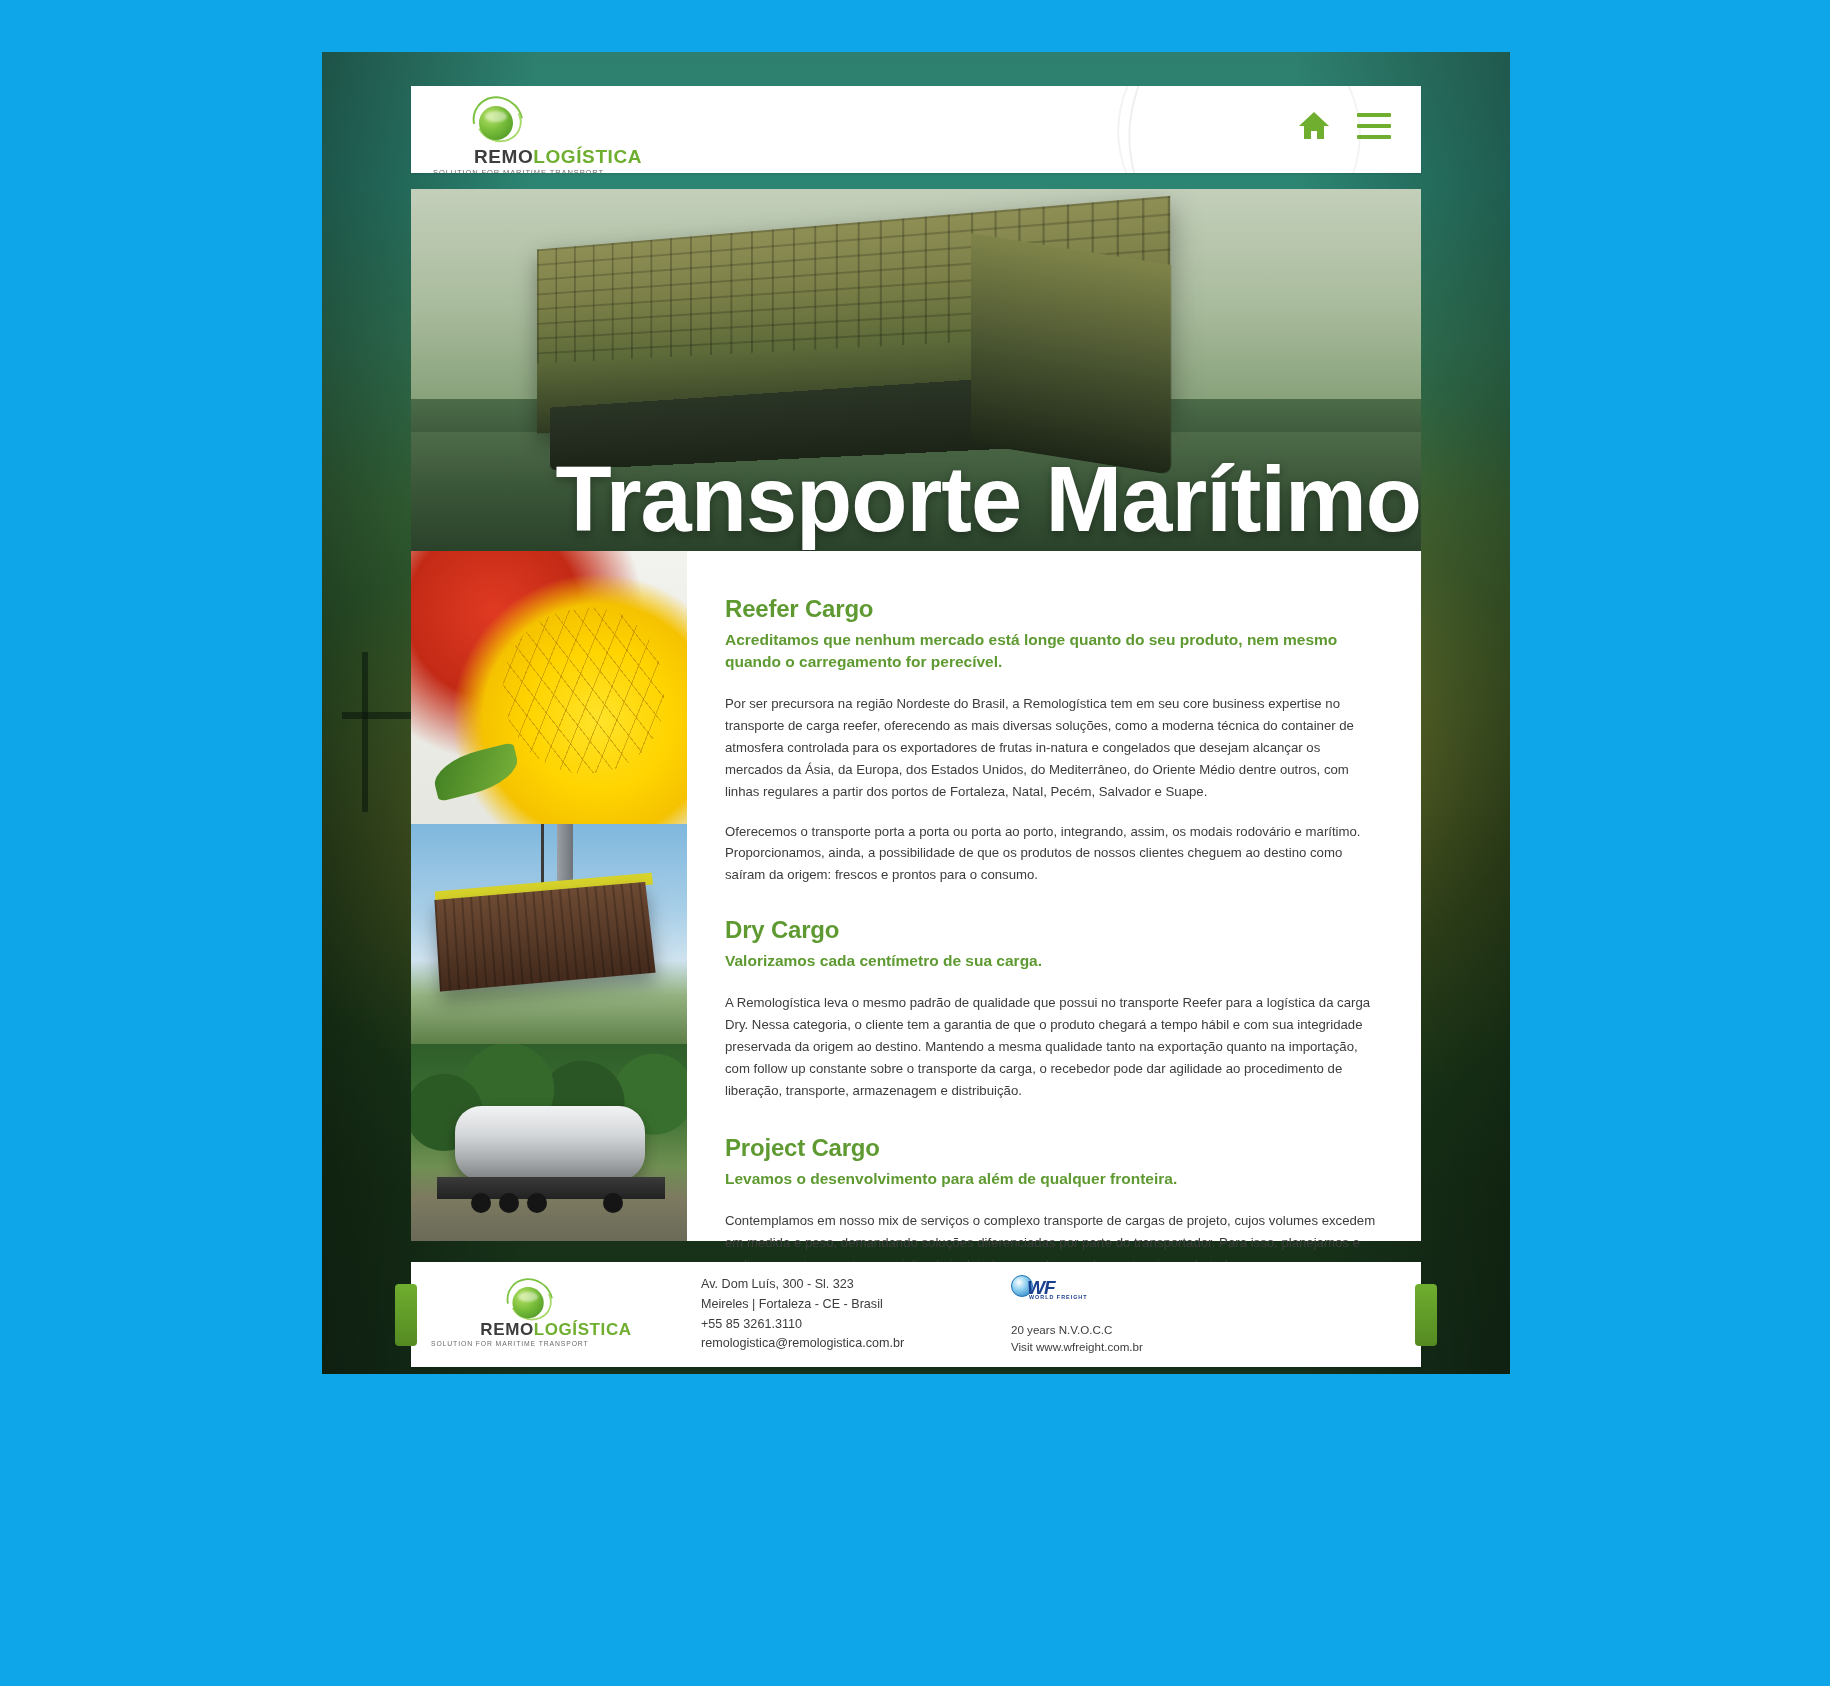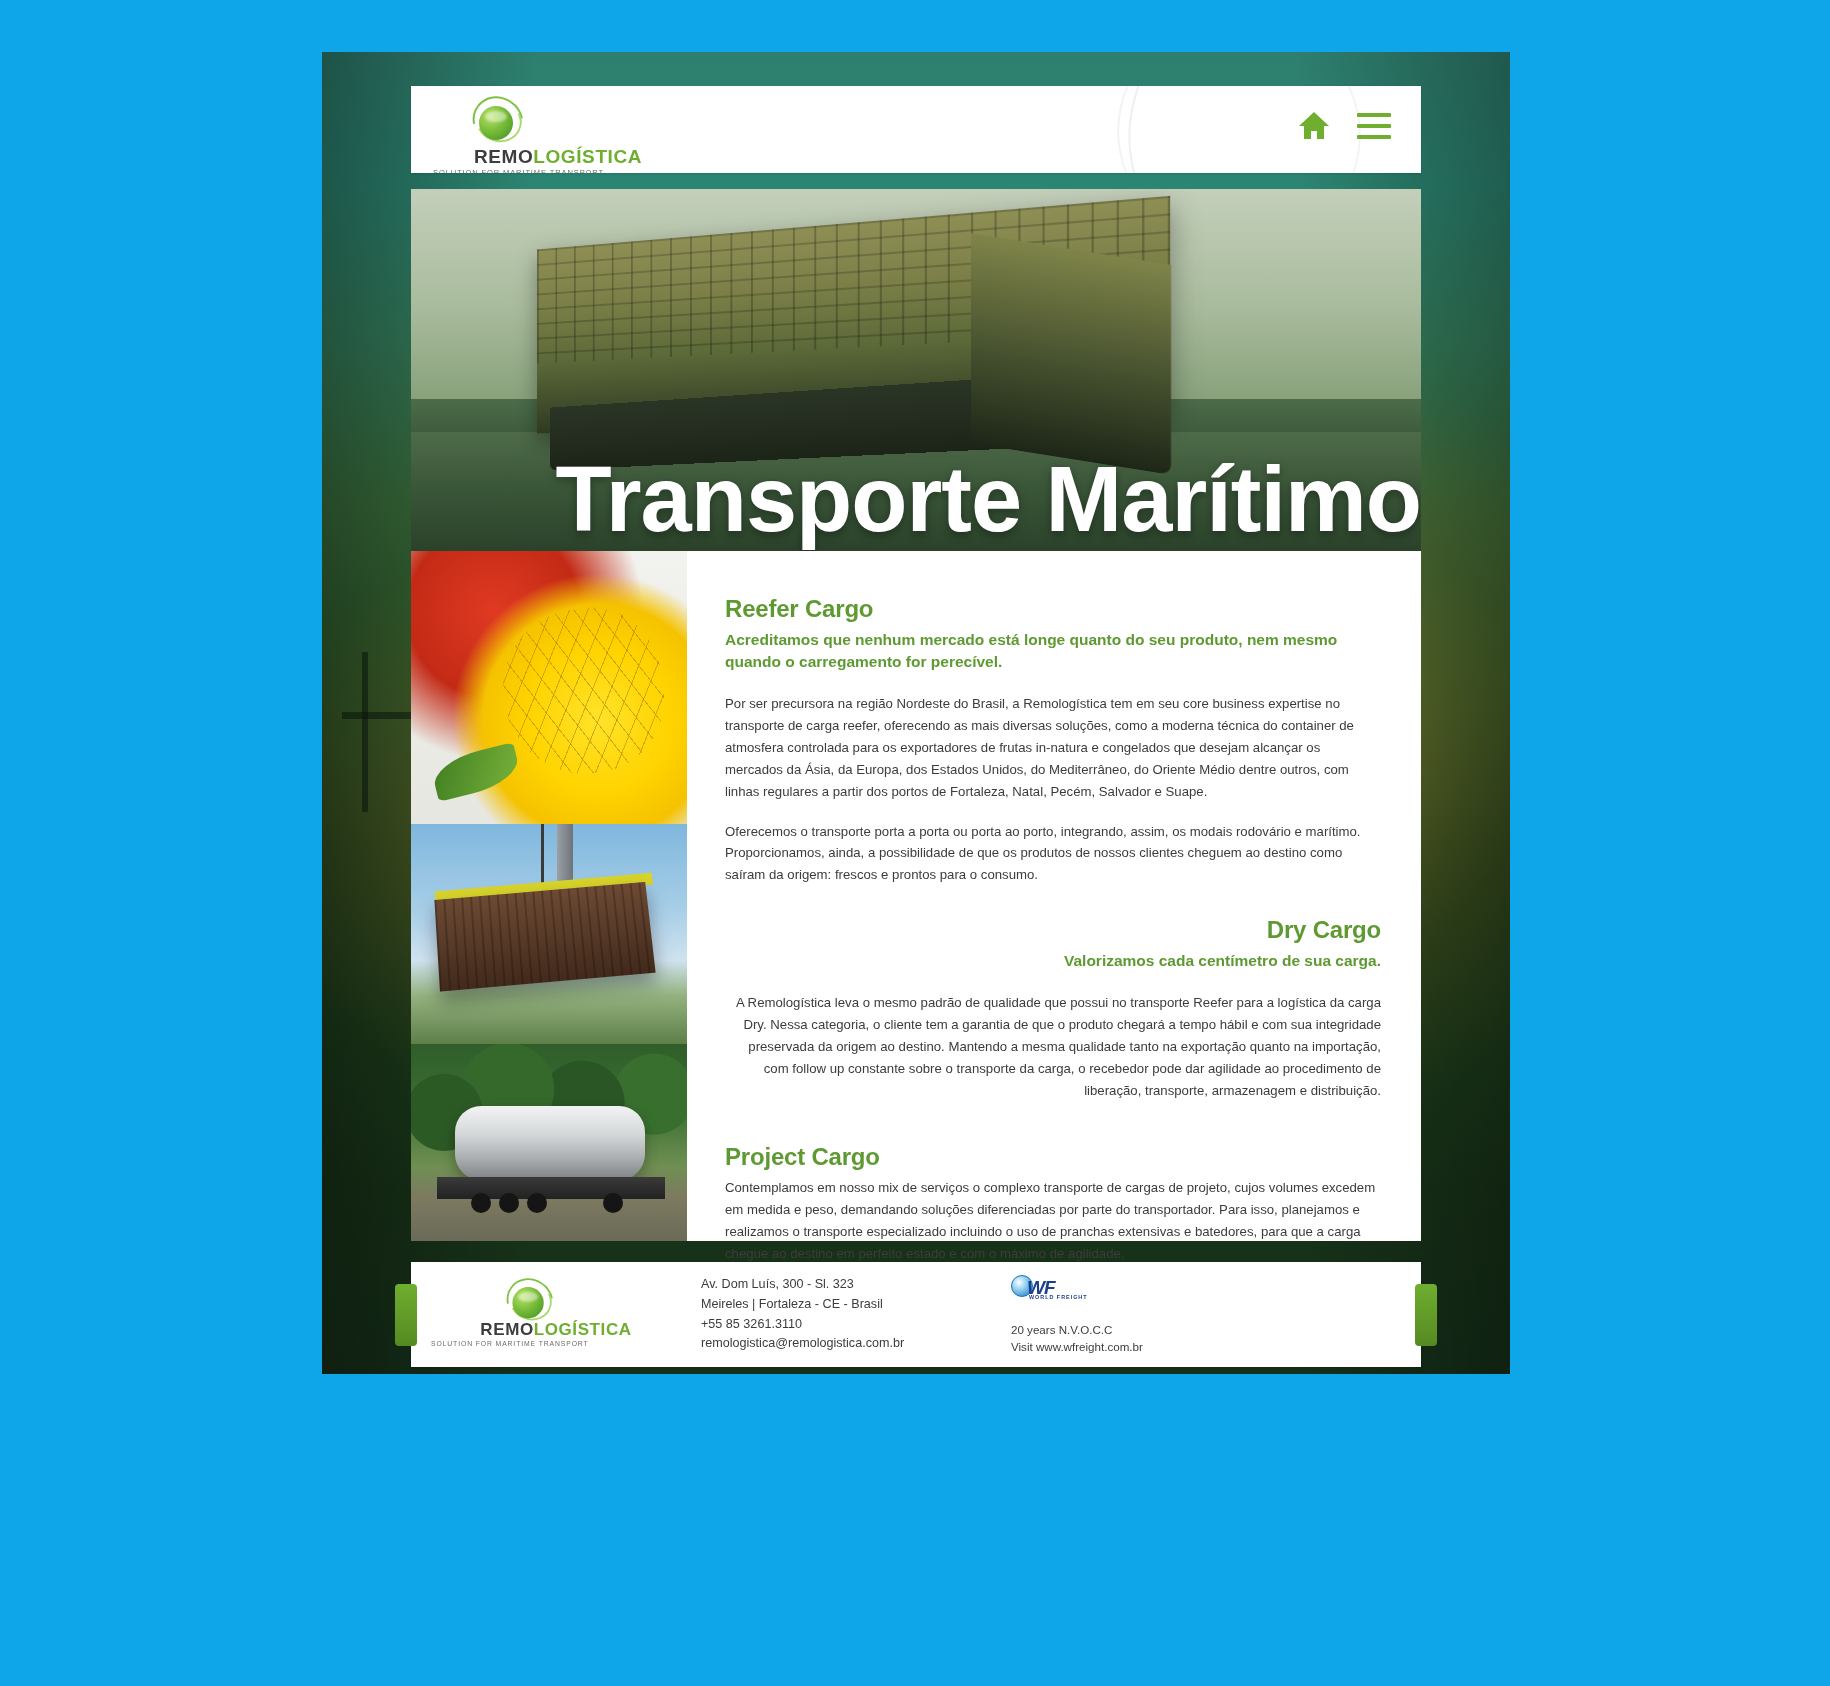--- a/index.html
+++ b/index.html
@@ -402,21 +402,21 @@
     line-height: 1.42;
     margin: 0 0 20px 0;
   }
   .sec-para {
     color: #3c3c3c;
     font-size: 13.2px;
     line-height: 1.66;
     margin: 0 0 18px 0;
   }
   .sec-block { margin-bottom: 30px; }
-  .sec-block.tight { margin-bottom: 41px; text-align: right; }
+  .sec-block.tight { margin-bottom: 32px; }
 
   
   .footer {
     position: absolute;
     left: 411px;
     top: 1262px;
     width: 1010px;
     height: 105px;
     background: #ffffff;
     display: flex;
@@ -571,20 +571,21 @@
         </div>
 
         <div class="sec-block tight">
           <h2 class="sec-title">Dry Cargo</h2>
           <p class="sec-lead">Valorizamos cada centímetro de sua carga.</p>
           <p class="sec-para">A Remologística leva o mesmo padrão de qualidade que possui no transporte Reefer para a logística da carga Dry. Nessa categoria, o cliente tem a garantia de que o produto chegará a tempo hábil e com sua integridade preservada da origem ao destino. Mantendo a mesma qualidade tanto na exportação quanto na importação, com follow up constante sobre o transporte da carga, o recebedor pode dar agilidade ao procedimento de liberação, transporte, armazenagem e distribuição.</p>
         </div>
 
         <div class="sec-block">
           <h2 class="sec-title">Project Cargo</h2>
+          <p class="sec-lead">Levamos o desenvolvimento para além de qualquer fronteira.</p>
           <p class="sec-para">Contemplamos em nosso mix de serviços o complexo transporte de cargas de projeto, cujos volumes excedem em medida e peso, demandando soluções diferenciadas por parte do transportador. Para isso, planejamos e realizamos o transporte especializado incluindo o uso de pranchas extensivas e batedores, para que a carga chegue ao destino em perfeito estado e com o máximo de agilidade.</p>
         </div>
 
       </div>
     </div>
   </div>
 
   <div class="footer">
     <div class="side-tab left"></div>
     <div class="side-tab right"></div>

